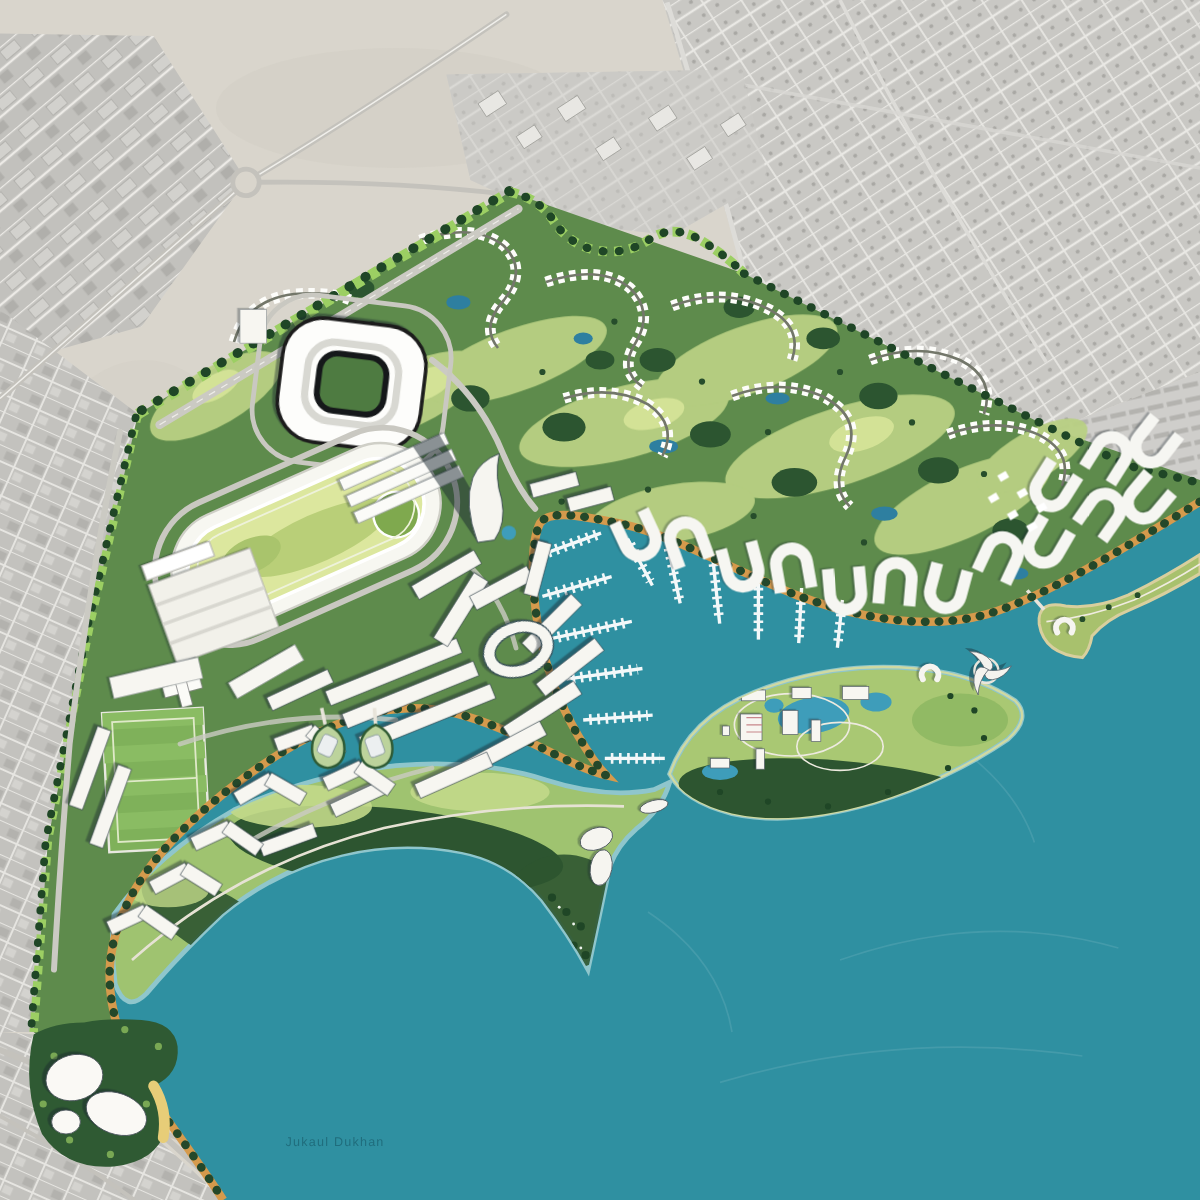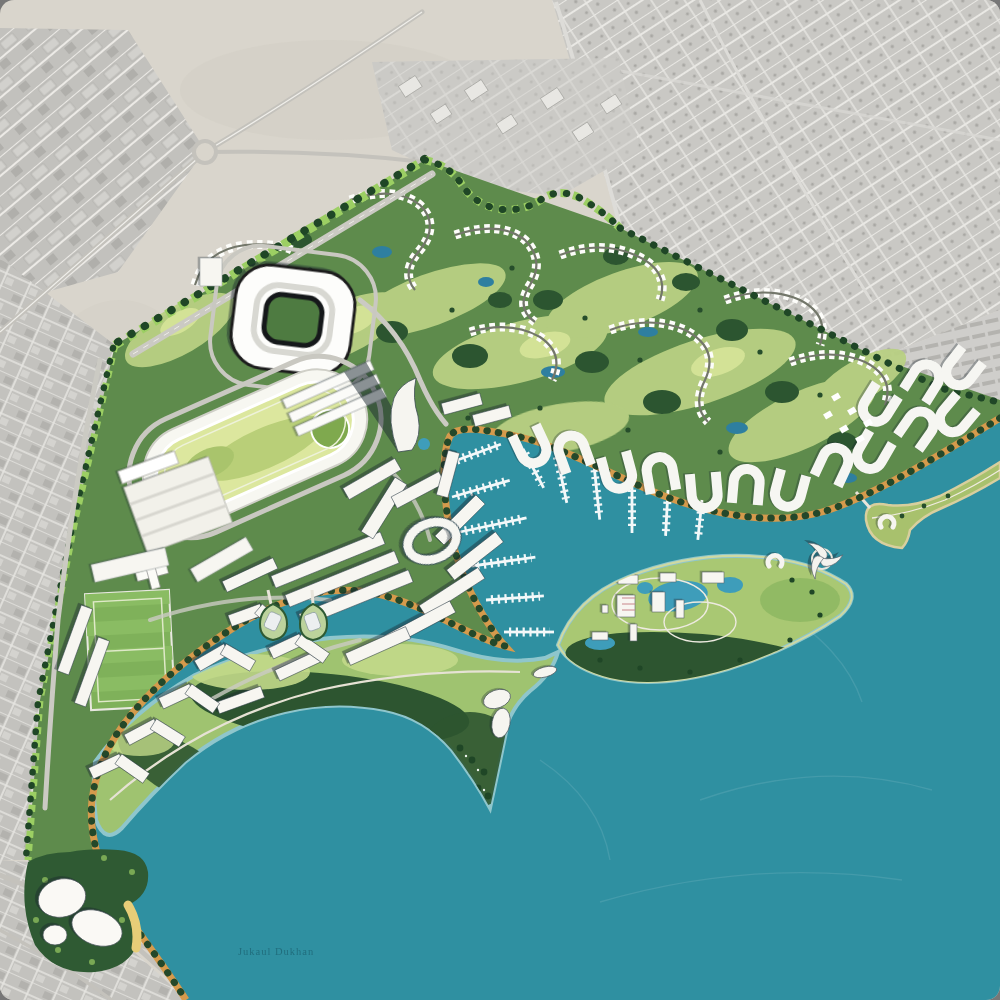--- a/index.html
+++ b/index.html
@@ -1,16 +1,16 @@
 <!DOCTYPE html>
 <html><head>
 <meta charset="utf-8">
 <style>
   html,body{margin:0;padding:0;background:#777;}
-  .canvas{position:relative;width:1000px;height:1000px;overflow:hidden;font-family:Liberation Serif, serif;border-radius:14px;}
+  .canvas{position:relative;width:1000px;height:1000px;overflow:hidden;font-family:Liberation Sans, sans-serif;}
   .canvas svg{position:absolute;inset:0;display:block;}
   .bldg{filter:drop-shadow(-3px -2px 0 rgba(24,36,46,.42));}
   .bldg-lite{filter:drop-shadow(-2px -1px 0 rgba(24,36,46,.30));}
   .road{stroke:#cbcac3;fill:none;stroke-linecap:round;}
   .groad{stroke:#c4c2bc;fill:none;stroke-linecap:round;}
   .hedge{stroke:#9ccf63;fill:none;}
   .hedgedots{stroke:#1f4626;fill:none;stroke-linecap:round;}
   .villas{stroke:#fdfdfa;fill:none;stroke-width:9;stroke-dasharray:5.5 4.5;}
   .villaroad{stroke:#73776a;fill:none;stroke-width:2.2;}
   .pierline{fill:#ffffff;}

